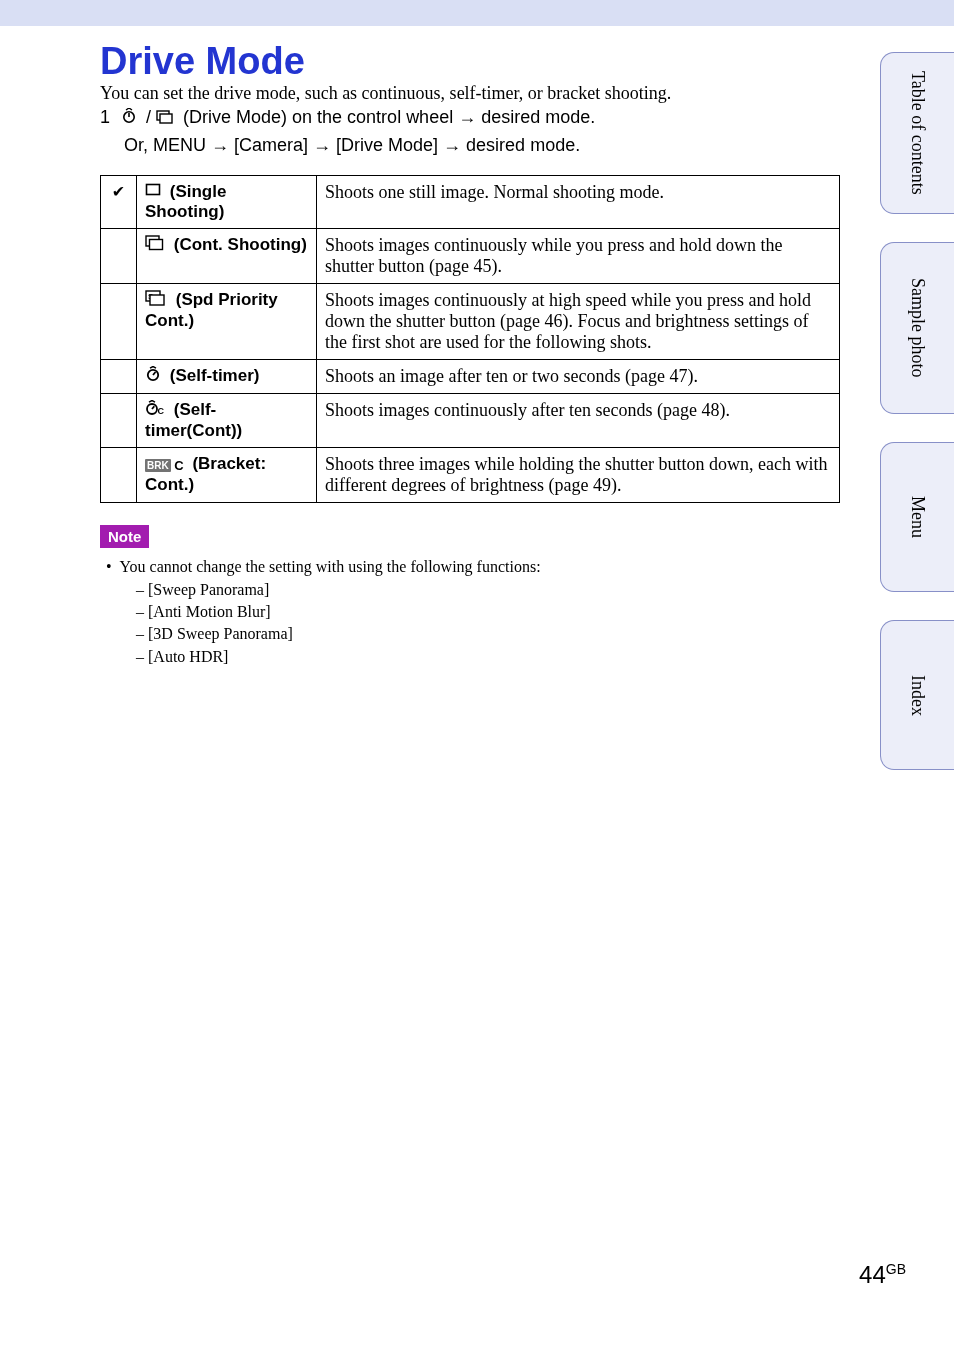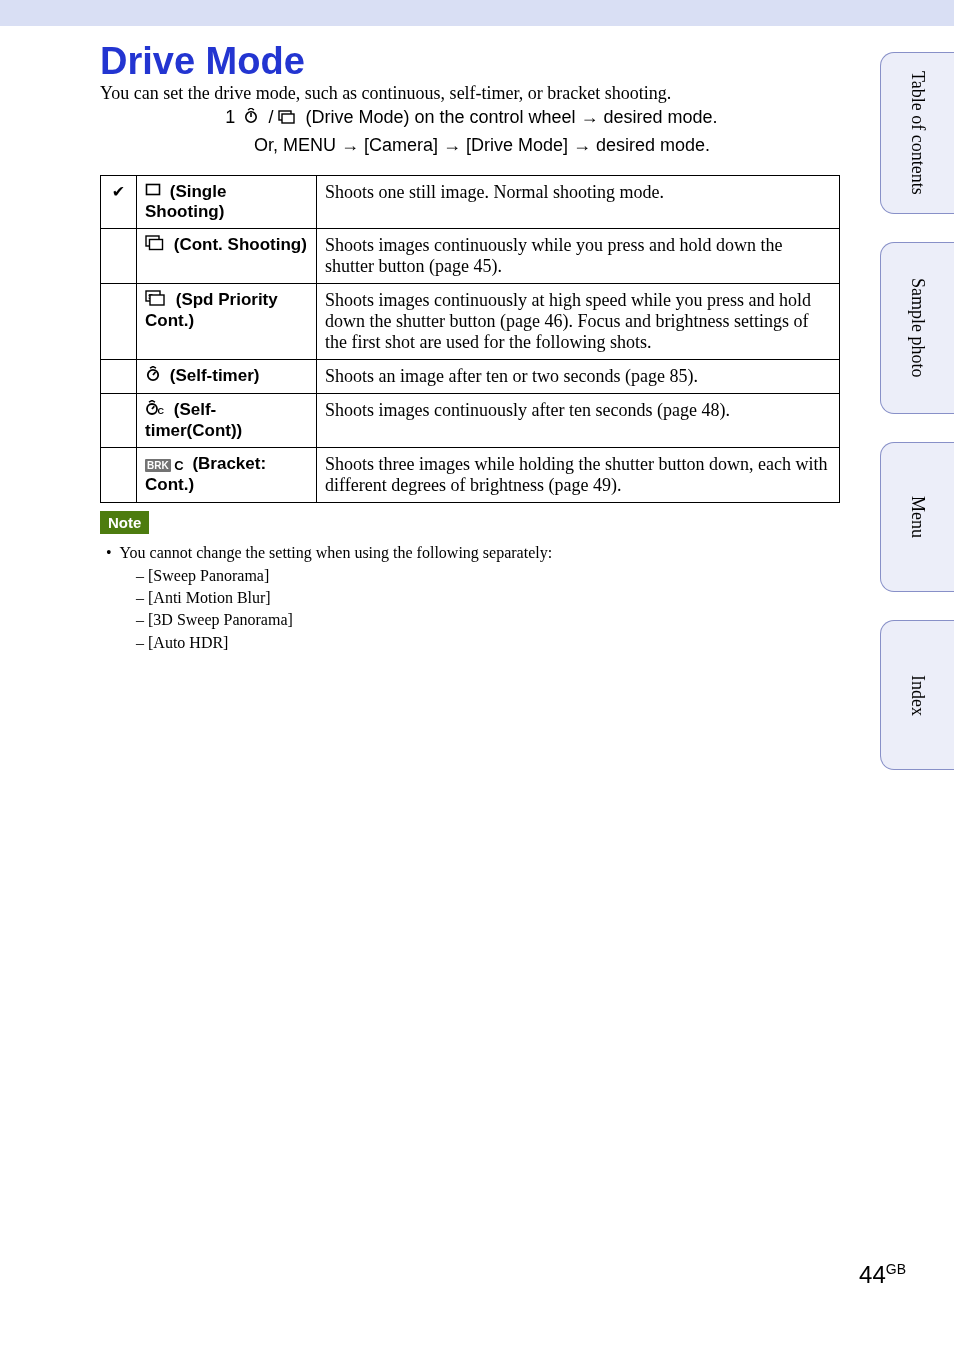--- a/index.html
+++ b/index.html
@@ -31,21 +31,20 @@
       font-size: 38px;
     }
     .intro {
       font-size: 18px;
     }
     .instr {
       font-family: Arial, Helvetica, sans-serif;
       font-size: 18px;
       line-height: 1.5;
       margin-bottom: 16px;
-      text-align: center;
     }
     .instr .num { display: inline-block; width: 16px; }
     .instr .line2 { padding-left: 24px; }
     .arrow { font-family: Arial, sans-serif; }
     table.modes {
       border-collapse: collapse;
       width: 100%;
       margin-top: 8px;
     }
     table.modes td {
@@ -65,27 +64,27 @@
       font-weight: bold;
       font-size: 17px;
     }
     .mode-icon {
       display: inline-block;
       vertical-align: middle;
       margin-right: 4px;
     }
     .note-badge {
       display: inline-block;
-      background: #4d7c0f;
+      background: #a21caf;
       color: #fff;
       font-family: Arial, Helvetica, sans-serif;
       font-weight: bold;
       font-size: 15px;
       padding: 3px 8px;
-      margin-top: 8px;
+      margin-top: 22px;
       margin-bottom: 8px;
     }
     .note-list {
       font-size: 16px;
       line-height: 1.4;
     }
     .note-list .bullet { padding-left: 6px; }
     .note-list .dash { padding-left: 36px; }
     
     .side-tabs {
@@ -198,21 +197,21 @@
               </svg></span><span> (Spd Priority Cont.)</span></td>
           <td>Shoots images continuously at high speed while you press and hold down the shutter button (page 46). Focus and brightness settings of the first shot are used for the following shots.</td>
         </tr>
         <tr>
           <td class="checkcol"></td>
           <td class="labelcol"><span class="mode-icon"><svg width="16" height="16" viewBox="0 0 16 16">
                 <circle cx="8" cy="9" r="5.2" fill="none" stroke="#000" stroke-width="1.8"></circle>
                 <line x1="8" y1="9" x2="10.5" y2="6" stroke="#000" stroke-width="1.8"></line>
                 <path d="M5 2.2 L8 0.5 L11 2.2" fill="none" stroke="#000" stroke-width="1.5"></path>
               </svg></span><span> (Self-timer)</span></td>
-          <td>Shoots an image after ten or two seconds (page 85).</td>
+          <td>Shoots an image after ten or two seconds (page 47).</td>
         </tr>
         <tr>
           <td class="checkcol"></td>
           <td class="labelcol"><span class="mode-icon"><svg width="20" height="16" viewBox="0 0 20 16">
                 <circle cx="7" cy="9" r="5" fill="none" stroke="#000" stroke-width="1.8"></circle>
                 <line x1="7" y1="9" x2="9.3" y2="6.2" stroke="#000" stroke-width="1.8"></line>
                 <path d="M4 2.2 L7 0.5 L10 2.2" fill="none" stroke="#000" stroke-width="1.5"></path>
                 <text x="12.5" y="14" font-size="9" font-family="Arial" font-weight="bold">C</text>
               </svg></span><span> (Self-timer(Cont))</span></td>
           <td>Shoots images continuously after ten seconds (page 48).</td>
@@ -220,21 +219,21 @@
         <tr>
           <td class="checkcol"></td>
           <td class="labelcol"><span class="mode-icon"><span class="brk-box">BRK</span><span style="font-family:Arial;font-weight:bold;font-size:13px;"> C</span></span><span> (Bracket: Cont.)</span></td>
           <td>Shoots three images while holding the shutter button down, each with different degrees of brightness (page 49).</td>
         </tr>
       </tbody>
   </table>
 
   <div class="note-badge">Note</div>
   <div class="note-list">
-    <div class="bullet">•&nbsp;&nbsp;<span>You cannot change the setting when using the following separately:</span></div>
+    <div class="bullet">•&nbsp;&nbsp;<span>You cannot change the setting with using the following functions:</span></div>
     <div id="note-items">
         <div class="dash">– [Sweep Panorama]</div>
         <div class="dash">– [Anti Motion Blur]</div>
         <div class="dash">– [3D Sweep Panorama]</div>
         <div class="dash">– [Auto HDR]</div>
       </div>
   </div>
 </div>
 
 <div class="side-tabs">

